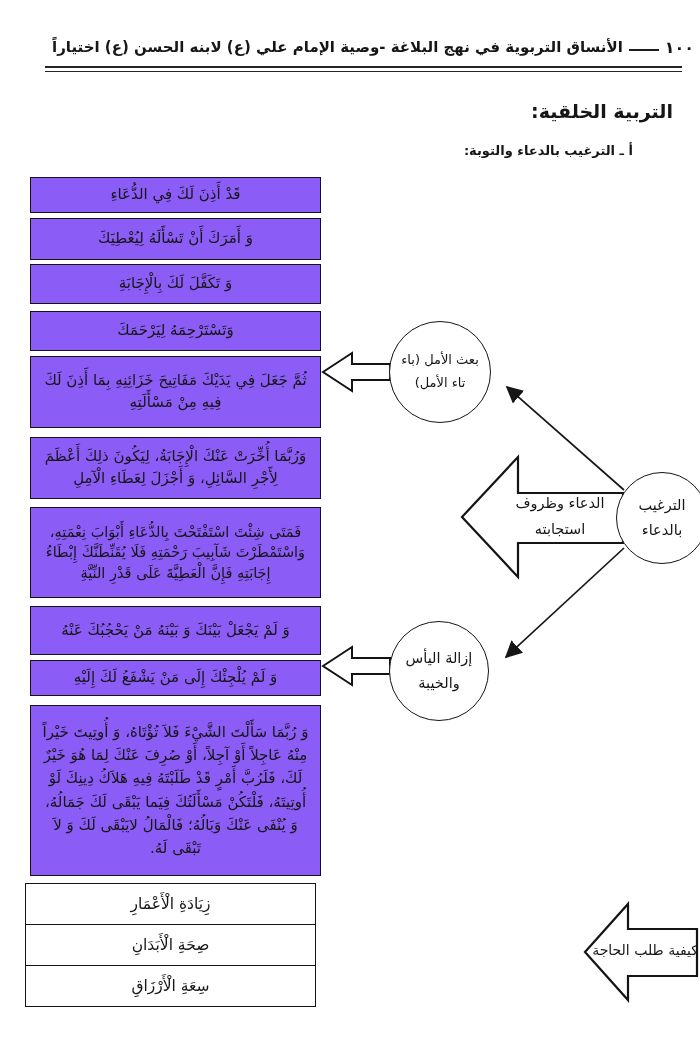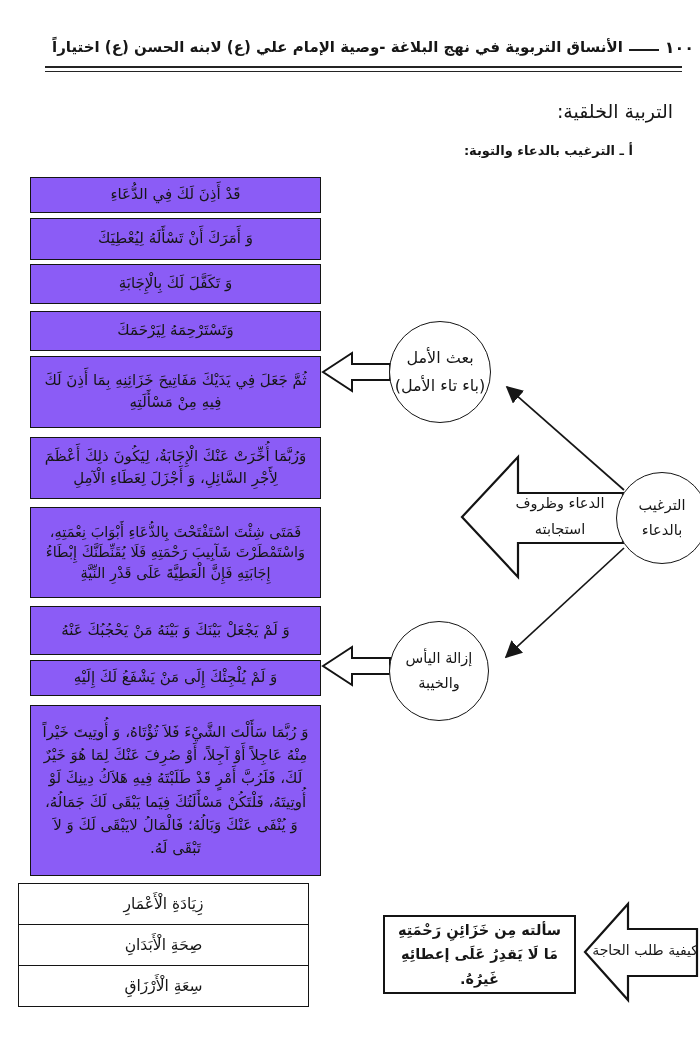--- a/index.html
+++ b/index.html
@@ -10,43 +10,43 @@
   }
   
   .header{position:absolute;left:52px;top:30px;width:600px;height:34px;
     display:flex;align-items:center;}
   .header-title{font-size:15px;font-weight:bold;white-space:nowrap;direction:rtl;}
   .header-leader{flex:1;min-width:30px;height:0;border-bottom:2px solid #1d1d1d;margin:6px 6px 0 6px;}
   .header-pagenum{font-size:16px;font-weight:bold;white-space:nowrap;}
   .double-rule{position:absolute;left:45px;top:66px;width:637px;height:3px;
     border-top:2.5px solid #242424;border-bottom:1.5px solid #242424;}
   
-  .h-section{position:absolute;top:100px;right:27px;font-size:19px;font-weight:normal;direction:rtl;}
+  .h-section{position:absolute;top:100px;right:27px;font-size:19px;font-weight:bold;direction:rtl;}
   .h-sub{position:absolute;top:143px;right:67px;font-size:13px;font-weight:bold;direction:rtl;}
   
   .qbox{
     position:absolute;left:30px;width:291px;box-sizing:border-box;
     border:1.8px solid #141414;background:#8b5cf6;
     display:flex;align-items:center;justify-content:center;
     text-align:center;direction:rtl;
     font-size:15px;line-height:1.45;padding:2px 8px;
   }
   .qbox.small{font-size:14.5px;line-height:1.42;}
   .qbox.big{font-size:15px;line-height:1.55;}
   
-  .blessings{position:absolute;left:18px;top:883px;width:291px;box-sizing:border-box;
+  .blessings{position:absolute;left:25px;top:883px;width:291px;box-sizing:border-box;
     border:1.8px solid #141414;background:#fff;}
   .blessings .row{height:40px;display:flex;align-items:center;justify-content:center;
     direction:rtl;text-align:center;font-size:15.5px;}
   .blessings .row + .row{border-top:1.8px solid #141414;}
   
   .circle{
     position:absolute;box-sizing:border-box;border:1.7px solid #141414;border-radius:50%;
     background:#fff;display:flex;align-items:center;justify-content:center;
-    text-align:center;direction:rtl;font-size:16px;line-height:1.75;padding:4px;
+    text-align:center;direction:rtl;font-size:13px;line-height:1.75;padding:4px;
   }
   
   .big-arrow-label{
     position:absolute;left:500px;top:487px;width:120px;height:58px;
     display:flex;align-items:center;justify-content:center;text-align:center;
     direction:rtl;font-size:14.5px;line-height:1.8;
   }
   .request-box{
     position:absolute;left:383px;top:915px;width:193px;height:79px;box-sizing:border-box;
     border:2px solid #141414;background:#fff;
@@ -110,16 +110,15 @@
     <div class="row">صِحَةِ الْأَبَدَانِ</div>
     <div class="row">سِعَةِ الْأَرْزَاقِ</div>
   </div>
 
   <div class="circle" style="left:389px;top:321px;width:102px;height:102px;">بعث الأمل (باء تاء الأمل)</div>
   <div class="circle" style="left:616px;top:472px;width:92px;height:92px;font-size:14.5px;">الترغيب بالدعاء</div>
   <div class="circle" style="left:389px;top:621px;width:100px;height:100px;font-size:14.5px;">إزالة اليأس والخيبة</div>
 
   <div class="big-arrow-label">الدعاء وظروف استجابته</div>
 
-  <div class="request-box">سألته مِن خَزَائِنِ رَحْمَتِهِ مَا لَا يَقدِرُ عَلَى إعطائِهِ غَيرُهُ.</div>
   <div class="request-arrow-label">كيفية طلب الحاجة</div>
 
 </div>
 
 </body></html>

